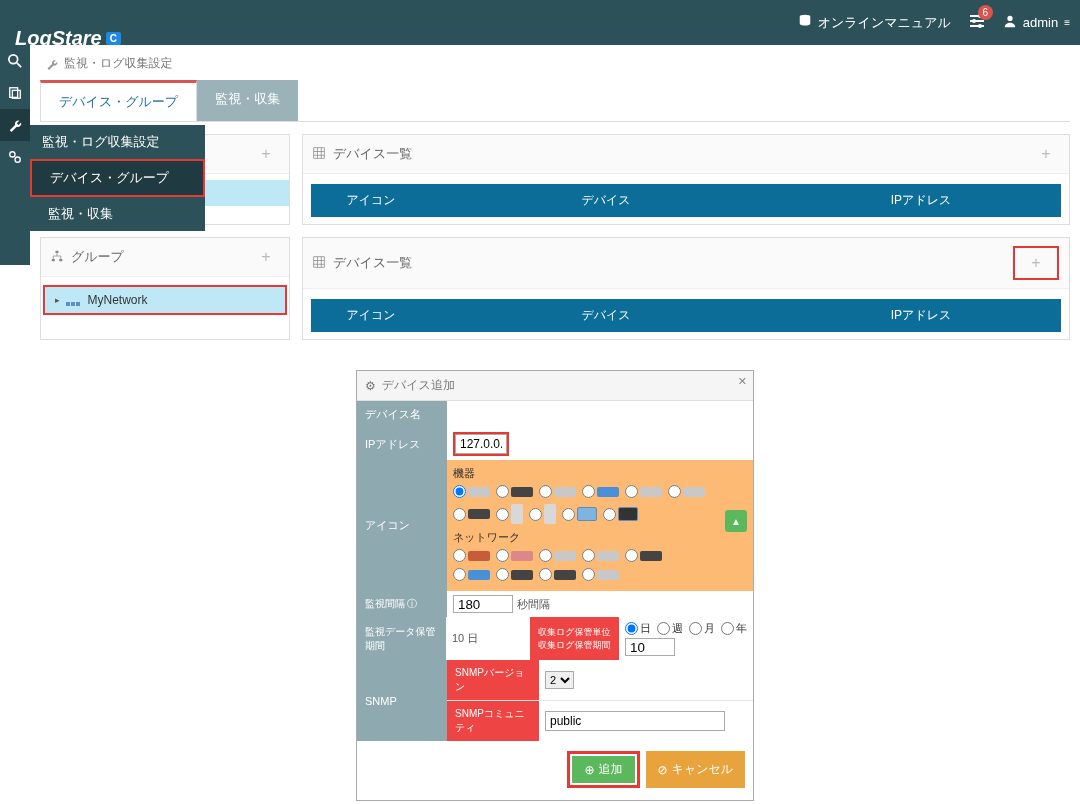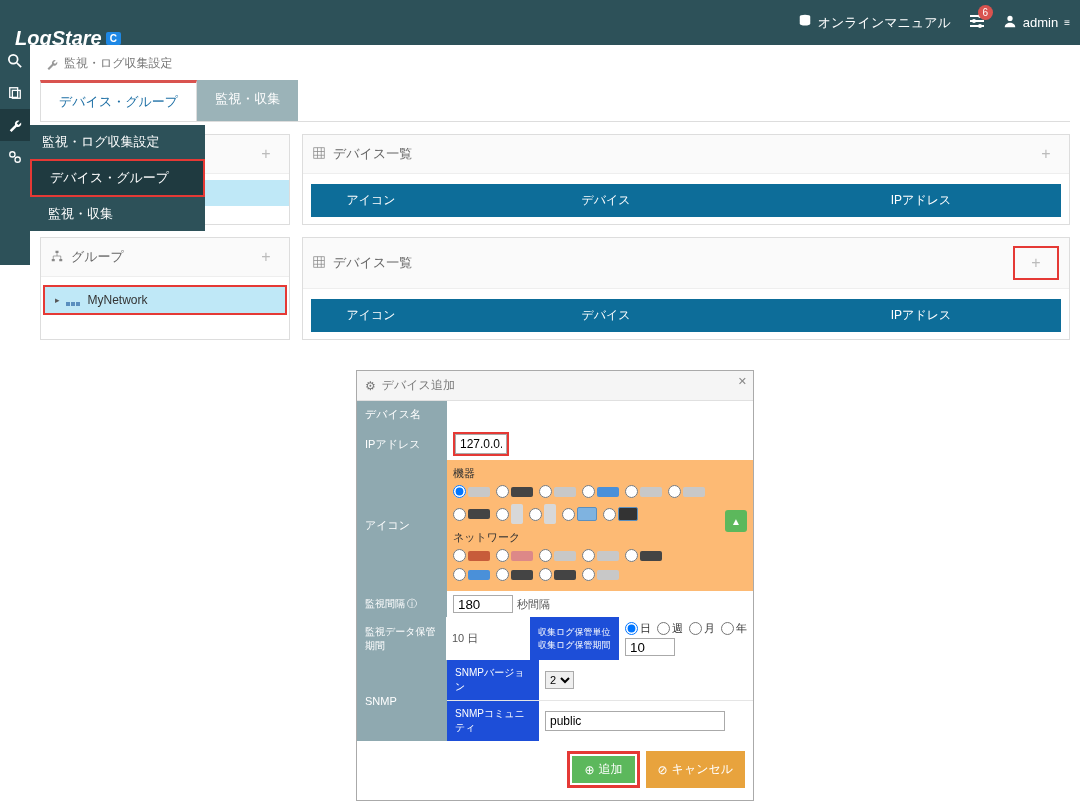--- a/index.html
+++ b/index.html
@@ -71,21 +71,21 @@
 .panel.large .body { min-height: 40px; }
 
 
 .dialog-wrap { margin: 30px auto 10px; width: 398px; border: 1px solid #aaa; background: #fff; position: relative; }
 .dialog-title { background: #f5f5f5; padding: 6px 8px; color: #777; font-size: 12px; display: flex; align-items: center; gap: 6px; border-bottom: 1px solid #e0e0e0; }
 .dialog-close { position: absolute; right: 6px; top: 4px; cursor: pointer; color: #888; font-size: 11px; }
 
 .form-rows { display: flex; flex-direction: column; }
 .form-row { display: flex; align-items: stretch; }
 .form-label { width: 90px; background: #8fa9b0; color: #fff; font-size: 11px; padding: 6px 8px; display: flex; align-items: center; }
-.form-sublabel { width: 90px; background: #1d4ed8; color: #fff; font-size: 11px; padding: 6px 8px; display: flex; align-items: center; }
+.form-sublabel { width: 90px; background: #ef4444; color: #fff; font-size: 11px; padding: 6px 8px; display: flex; align-items: center; }
 .form-val { flex: 1; padding: 4px 6px; display: flex; align-items: center; gap: 4px; background: #fff; }
 .text-input { border: 1px solid #aaa; padding: 2px 4px; font-size: 12px; width: 165px; height: 20px; }
 .hl-wrap { border: 2px solid #e53935; display: inline-block; }
 
 .icon-section { flex: 1; background: #fdba74; padding: 4px 6px; font-size: 11px; position: relative; }
 .icon-cat { margin-top: 2px; }
 .icon-grid { display: flex; flex-wrap: wrap; gap: 4px 6px; margin: 4px 0 6px; align-items: center; }
 .icon-opt { display: flex; align-items: center; gap: 2px; }
 .icon-opt input { margin: 0; }
 .device-shape { width: 22px; height: 10px; background: #c8c8c8; border-radius: 2px; display: inline-block; }

